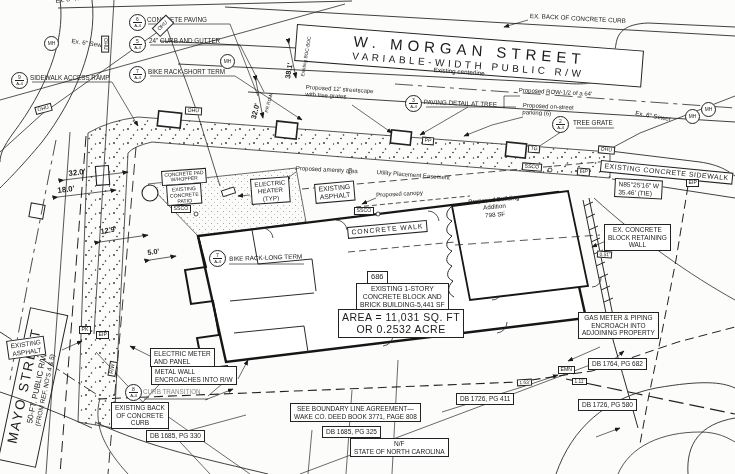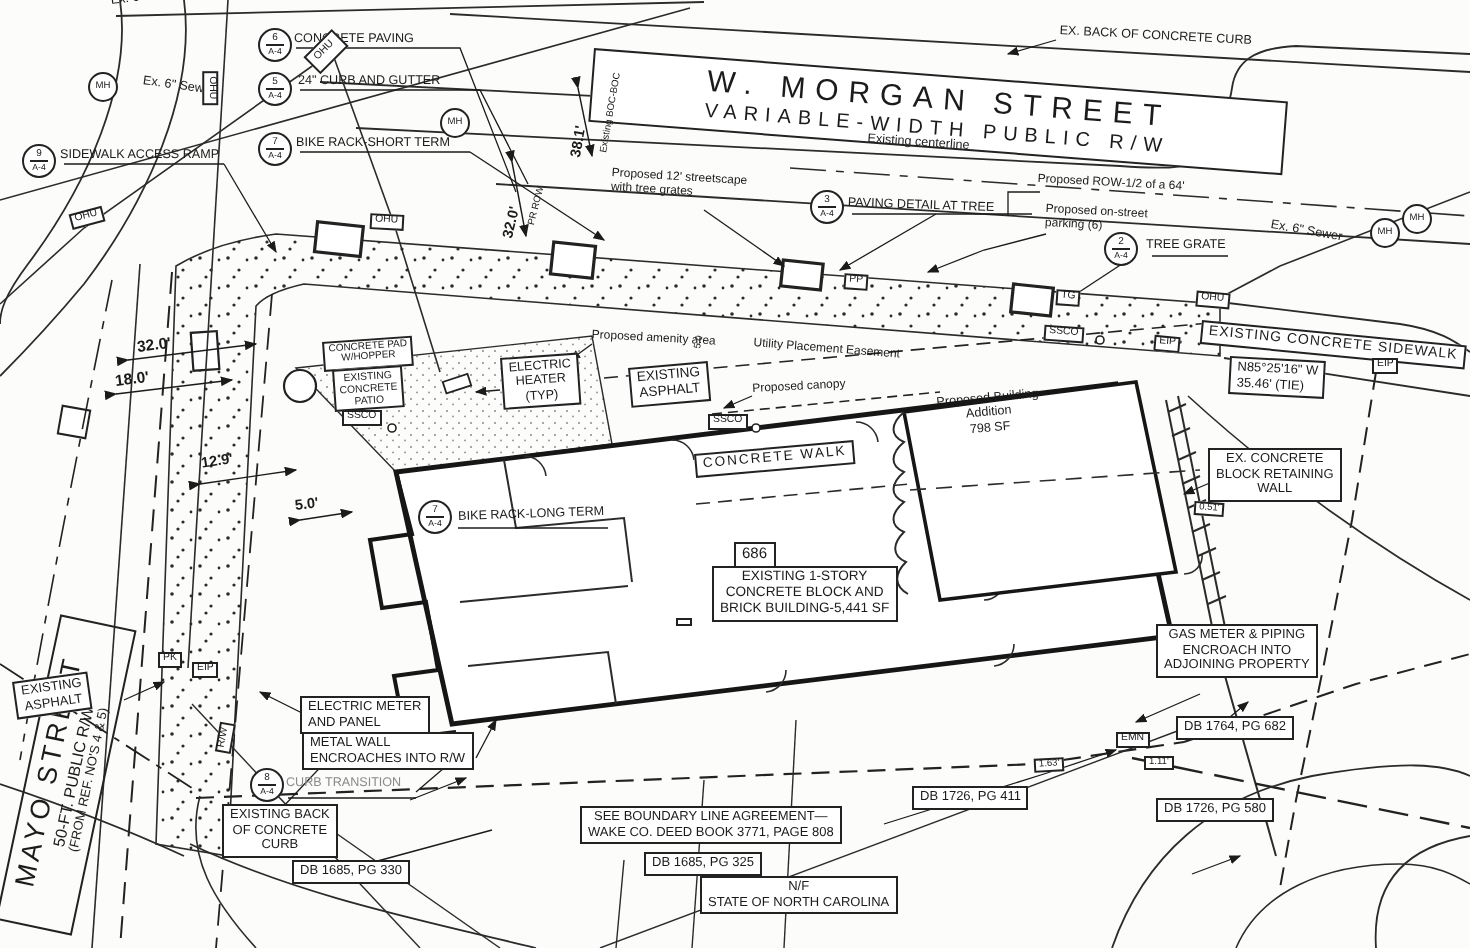--- a/index.html
+++ b/index.html
@@ -336,20 +336,22 @@
     <div>Addition</div>
     <div>798 SF</div>
   </div>
   <div class="lbl box" style="left:367px;top:271px;font-size:7.5px;">686</div>
   <div class="lbl box c" style="left:356px;top:283px;font-size:6.8px;">
     <div>EXISTING 1-STORY</div>
     <div>CONCRETE BLOCK AND</div>
     <div>BRICK BUILDING-5,441 SF</div>
   </div>
   <div class="lbl box c" style="left:338px;top:309px;font-size:10.5px;letter-spacing:0.5px;">
+    <div>AREA = 11,031 SQ. FT</div>
+    <div>OR 0.2532 ACRE</div>
   </div>
 
   <div class="lbl tiny" style="left:300px;top:76px;transform:rotate(-80deg);">Existing BOC-BOC</div>
   <div class="lbl dim" style="left:284px;top:78px;transform:rotate(-80deg);">38.1'</div>
   <div class="lbl dim" style="left:250px;top:118px;transform:rotate(-76deg);">32.0'</div>
   <div class="lbl tiny" style="left:264px;top:112px;transform:rotate(-76deg);">PR ROW</div>
   <div class="lbl dim" style="left:68px;top:169px;transform:rotate(-7deg);font-size:7.8px;">32.0'</div>
   <div class="lbl dim" style="left:57px;top:186px;transform:rotate(-7deg);font-size:7.8px;">18.0'</div>
   <div class="lbl dim" style="left:100px;top:228px;transform:rotate(-9deg);">12.9'</div>
   <div class="lbl dim" style="left:147px;top:249px;transform:rotate(-7deg);">5.0'</div>

